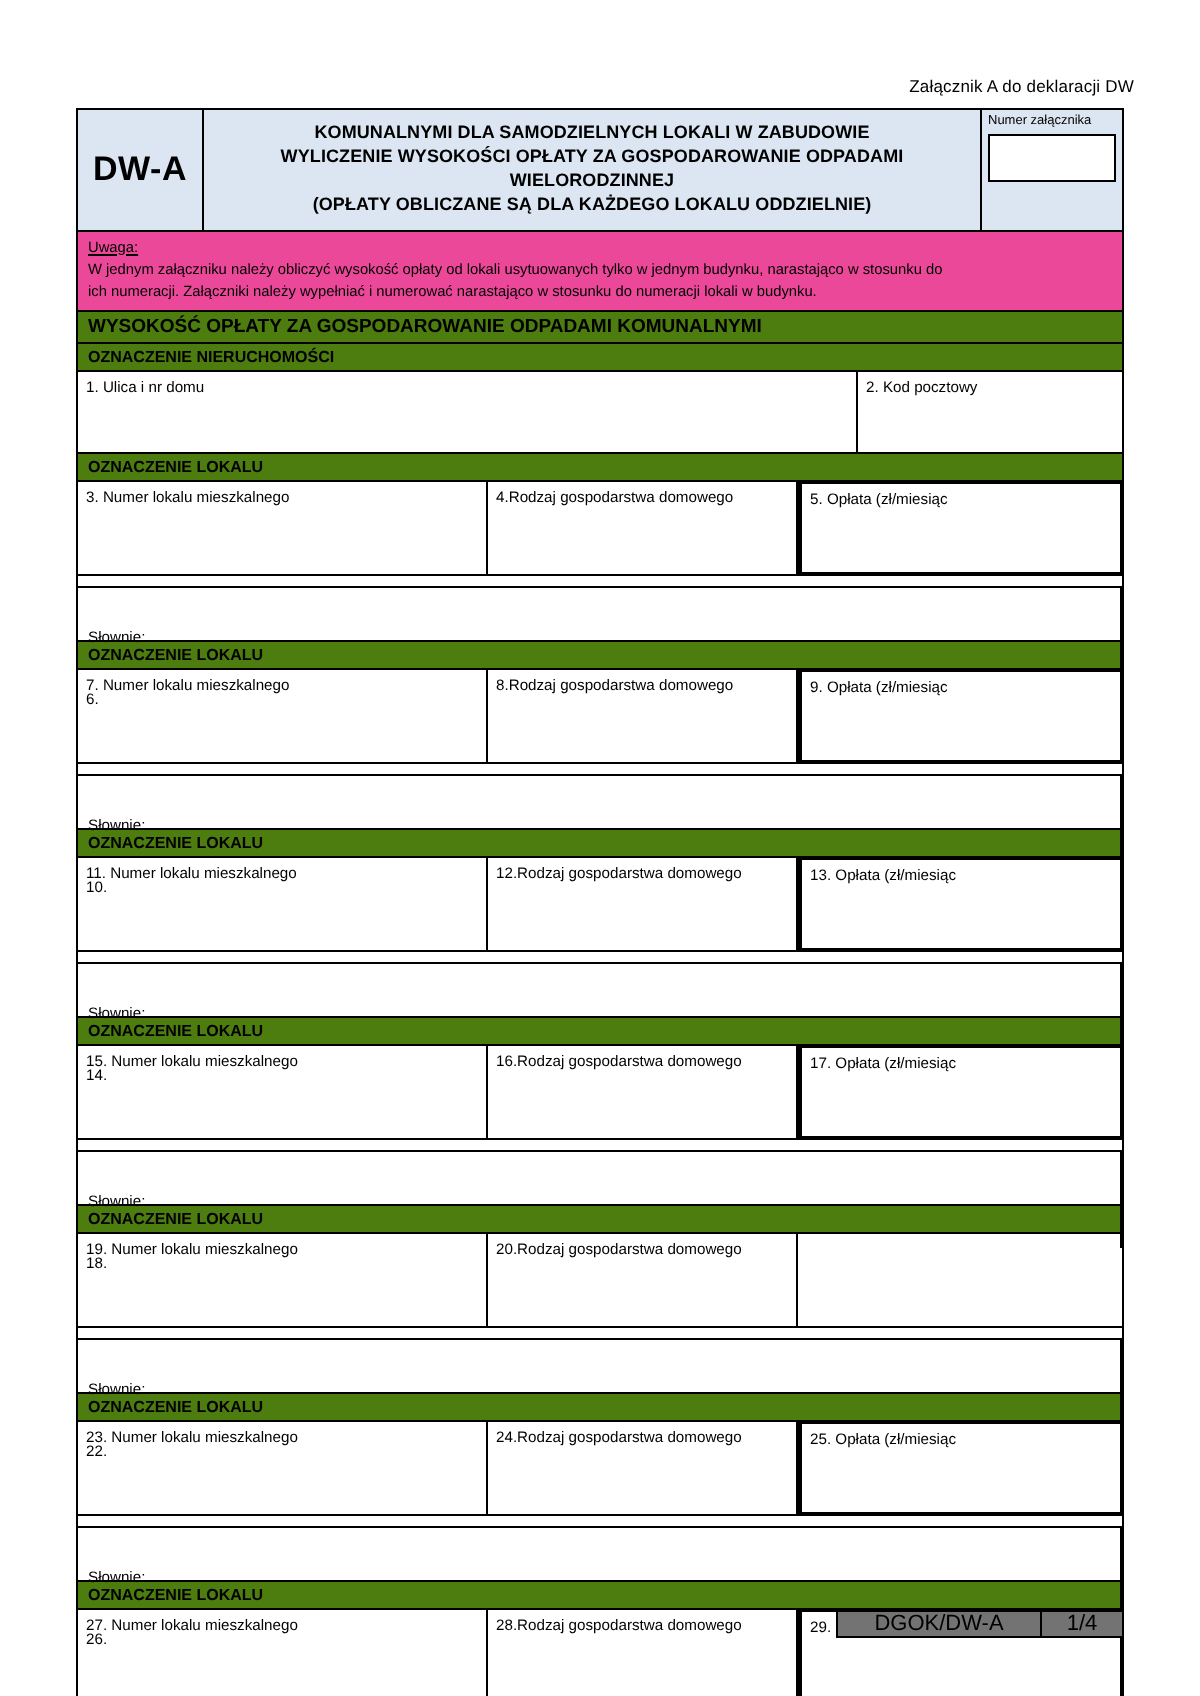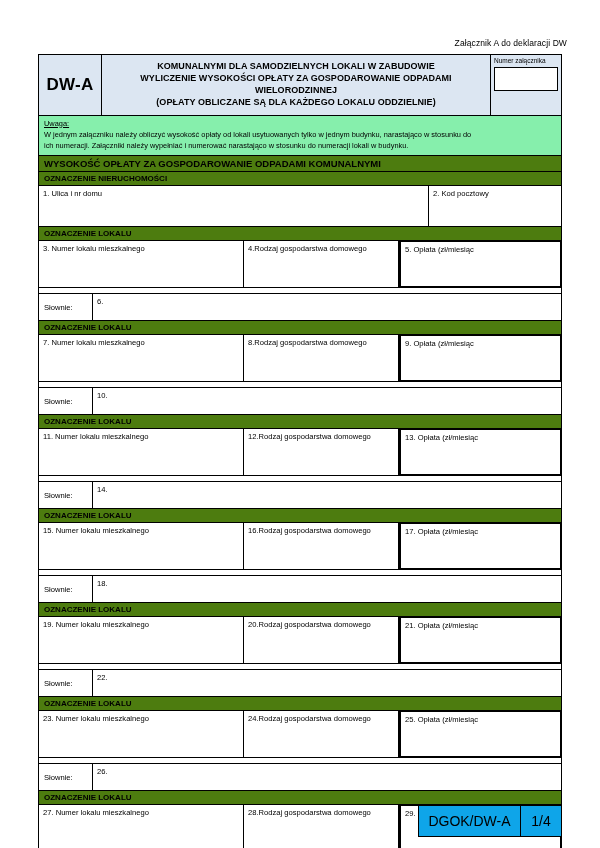--- a/index.html
+++ b/index.html
@@ -69,21 +69,21 @@
   }
   .hdr-attach .label { line-height: 1.1; }
   .hdr-attach .box {
     margin-top: 3px;
     height: 22px;
     border: 1px solid #000;
     background: #fff;
   }
   
   .uwaga {
-    background: #86efac;
+    background: #ec4899;
     border-bottom: 1px solid #000;
     padding: 3px 5px 4px 5px;
     font-size: 7.4px;
     line-height: 1.42;
   }
   .uwaga .u-title {
     text-decoration: underline;
     margin-bottom: 1px;
   }
   
@@ -119,21 +119,21 @@
   .r-lokal .c2 { flex: 0 0 155px; }
   .r-lokal .c3 { flex: 1; }
 
   
   .fee {
     border: 2px solid #000;
     margin: -1px -1px -1px 0;
     box-sizing: border-box;
   }
 
-  .r-slownie { height: 26px; }
+  .r-slownie { height: 26px; flex-direction: column; }
   .r-slownie .c1 {
     flex: 0 0 48px;
     border-right: 1px solid #000;
     display: flex;
     align-items: center;
     font-size: 7.6px;
     padding-left: 5px;
   }
   .r-slownie .c2 { flex: 1; }
 
@@ -142,25 +142,25 @@
     border-bottom: 1px solid #000;
     background: #fff;
   }
 
   
   .footer {
     position: absolute;
     left: 418px;
     top: 805px;
     width: 144px;
-    height: 32px;
+    height: 14px;
     border: 1px solid #000;
-    background: #0ea5e9;
-    display: flex;
-    font-size: 14px;
+    background: #737373;
+    display: flex;
+    font-size: 11px;
     box-sizing: border-box;
   }
   .footer .f1 {
     flex: 1;
     display: flex;
     align-items: center;
     justify-content: center;
     border-right: 1px solid #000;
   }
   .footer .f2 {
@@ -293,23 +293,20 @@
     </div>
 
     <div class="bar bar-lok">OZNACZENIE LOKALU</div>
     <div class="row r-lokal">
       <div class="cell c1 b-right">
         <span>19. Numer lokalu mieszkalnego</span>
       </div>
       <div class="cell c2 b-right">
         <span>20.Rodzaj gospodarstwa domowego</span>
       </div>
-      <div class="cell c3 fee">
-        <span>21. Opłata (zł/miesiąc</span>
-      </div>
     </div>
     <div class="spacer"></div>
     <div class="row r-slownie">
       <div class="c1">Słownie:</div>
       <div class="cell c2">
         <span>22.</span>
       </div>
     </div>
 
     <div class="bar bar-lok">OZNACZENIE LOKALU</div>

